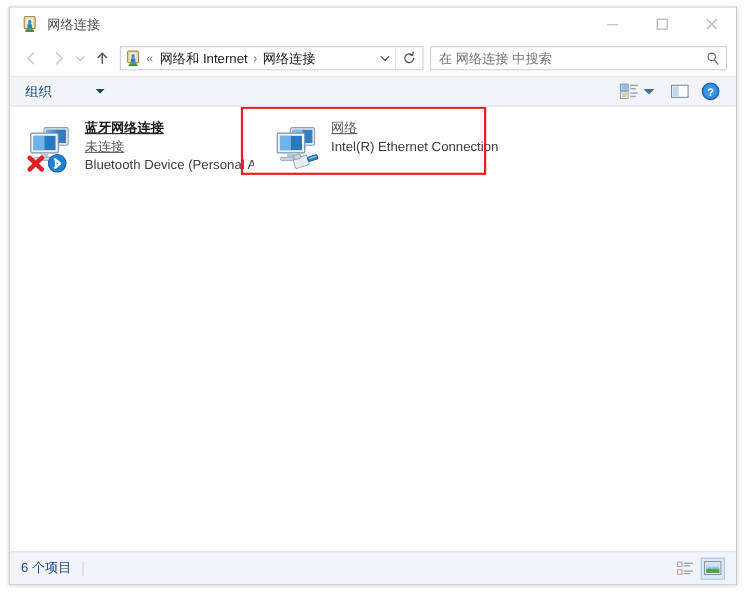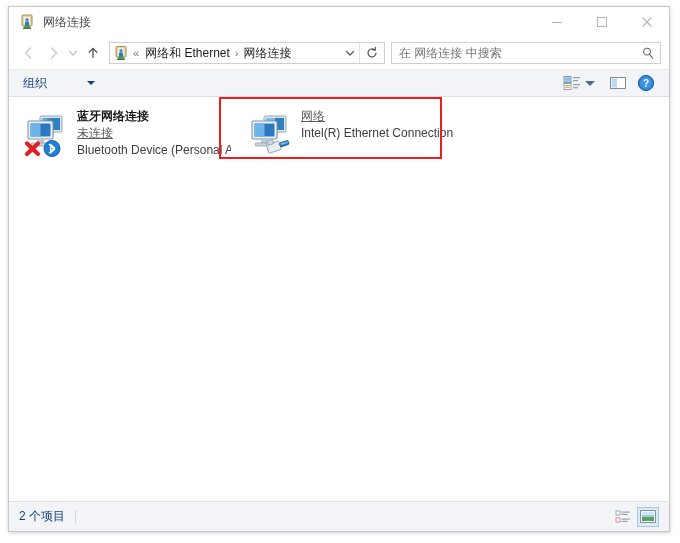--- a/index.html
+++ b/index.html
@@ -225,20 +225,21 @@
     min-width: 0;
     overflow: hidden;
     padding-top: 1px;
   }
   .item-name {
     font-size: 12px;
     font-weight: bold;
     color: #1b1b1b;
     line-height: 17px;
     white-space: nowrap;
+    text-decoration: underline;
   }
   .item-status {
     font-size: 12px;
     color: #5a5a5a;
     line-height: 17px;
     white-space: nowrap;
     text-decoration: underline;
   }
   .item-device {
     font-size: 12px;
@@ -352,21 +353,21 @@
           <rect x="3" y="1.5" width="10" height="10.5" rx="1" fill="#e8d8a8" stroke="#a08d54" stroke-width="1"></rect>
           <rect x="5" y="3" width="6" height="7" fill="#f6efd6"></rect>
           <rect x="6.5" y="4" width="3" height="4" rx="1.5" fill="#3f8fd0"></rect>
           <rect x="6" y="8" width="4" height="4" fill="#2f7cbf"></rect>
           <rect x="5" y="12" width="6" height="2" fill="#59a14f"></rect>
           <rect x="4" y="13.5" width="8" height="1.5" fill="#3d7f36"></rect>
         </svg>
       </div>
       <div class="crumbs">
         <span class="crumb-sep dbl">«</span>
-        <span>网络和 Ethernet</span>
+        <span>网络和 Internet</span>
         <span class="crumb-sep">›</span>
         <span>网络连接</span>
       </div>
       <div class="addr-drop">
         <svg width="12" height="12" viewBox="0 0 12 12">
           <path d="M2.5 4.5 L6 8 L9.5 4.5" fill="none" stroke="#555" stroke-width="1.2" stroke-linecap="round" stroke-linejoin="round"></path>
         </svg>
       </div>
       <div class="addr-divider"></div>
       <div class="refreshbtn">
@@ -492,21 +493,21 @@
           <div class="item-device">Intel(R) Ethernet Connection (1...</div>
         </div>
       </div>
 
     </div>
 
     <div class="highlight-box" style="left:210px; top:0px; width:223px; height:62px;"></div>
   </div>
 
   <div class="statusbar">
-    <div class="status-text">2 个项目</div>
+    <div class="status-text">6 个项目</div>
     <div class="status-sep"></div>
     <div class="status-spacer"></div>
     <div class="viewbtns">
       <div class="viewbtn">
         <svg width="16" height="14" viewBox="0 0 16 14">
           <rect x="1" y="1" width="4" height="4" fill="#ffffff" stroke="#9aa4ae" stroke-width="0.9"></rect>
           <rect x="1" y="8" width="4" height="4" fill="#ffffff" stroke="#c98a8a" stroke-width="0.9"></rect>
           <rect x="6.5" y="1.5" width="8.5" height="1.2" fill="#9aa4ae"></rect>
           <rect x="6.5" y="3.8" width="6" height="1.2" fill="#9aa4ae"></rect>
           <rect x="6.5" y="8.5" width="8.5" height="1.2" fill="#9aa4ae"></rect>

